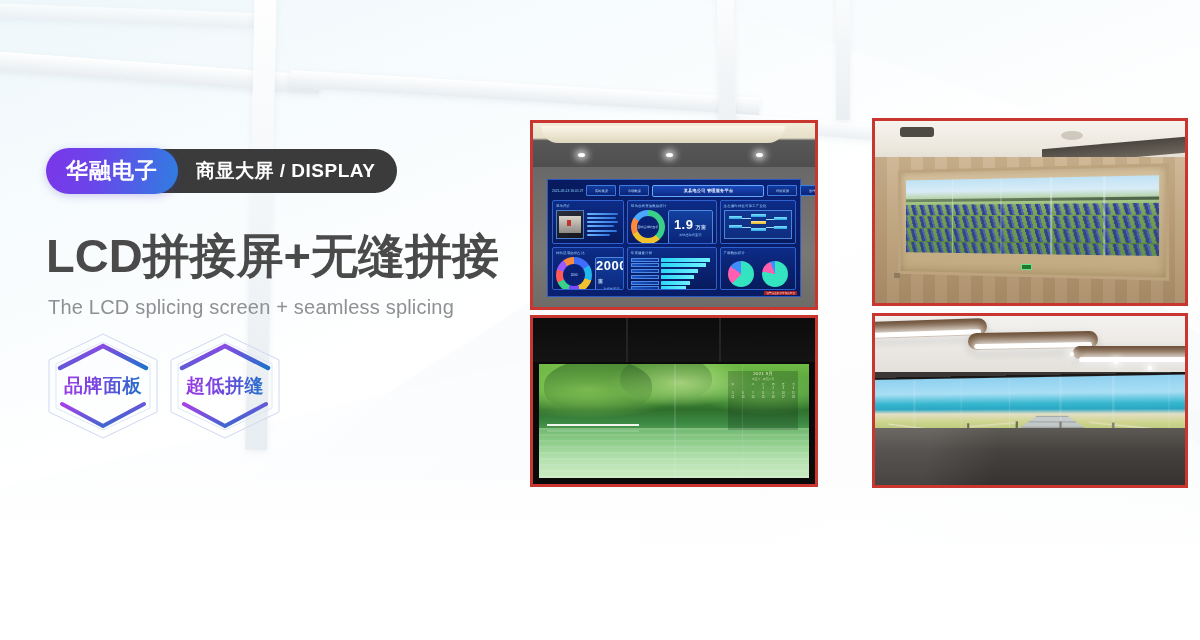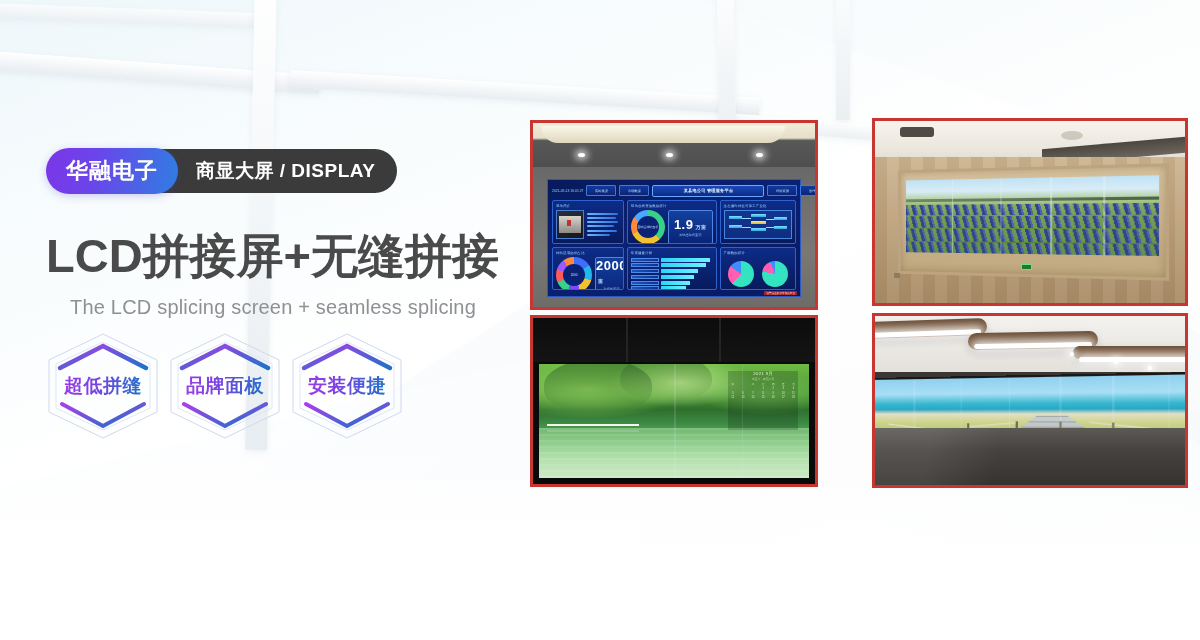--- a/index.html
+++ b/index.html
@@ -108,21 +108,20 @@
     letter-spacing:0px;
     white-space:nowrap;
     line-height:1.18;
   }
   .subhead {
     position:absolute; left:2px; top:296px;
     font-size:20px;
     color:#8e9093;
     letter-spacing:.2px;
     white-space:nowrap;
-    margin-left:22px;
   }
 
   
   .hex-row {
     position:absolute; left:44px; top:330px;
     display:flex;
     gap:4px;
   }
   .hex {
     position:relative;
@@ -379,65 +378,50 @@
 
     <div class="headline">LCD拼接屏+无缝拼接</div>
     <div class="subhead">The LCD splicing screen + seamless splicing</div>
   </div>
 
   <div class="hex-row">
 
     <div class="hex">
       <svg viewBox="0 0 118 112">
         <defs>
+          <linearGradient id="gA1" x1="0" y1="0" x2="1" y2="1">
+            <stop offset="0%" stop-color="#a93fe8"></stop>
+              <stop offset="100%" stop-color="#1f72c9"></stop>
+          </linearGradient>
+        </defs>
+        <polygon points="59,4 113,30 113,82 59,108 5,82 5,30" fill="none" stroke="#cfd8ef" stroke-width="1"></polygon>
+        <polygon points="59,12 106,34 106,78 59,100 12,78 12,34" fill="none" stroke="#dfe6f5" stroke-width="1"></polygon>
+        <polyline points="16,38 59,16 102,38" fill="none" stroke="url(#gA1)" stroke-width="4.5" stroke-linecap="round"></polyline>
+        <polyline points="18,74 59,96 100,74" fill="none" stroke="url(#gA1)" stroke-width="4" stroke-linecap="round"></polyline>
+      </svg>
+      <span class="hex-label">品牌面板</span>
+    </div>
+
+    <div class="hex">
+      <svg viewBox="0 0 118 112">
+        <defs>
           <linearGradient id="gA0" x1="0" y1="0" x2="1" y2="1">
             <stop offset="0%" stop-color="#a93fe8"></stop>
               <stop offset="100%" stop-color="#1f72c9"></stop>
           </linearGradient>
         </defs>
         <polygon points="59,4 113,30 113,82 59,108 5,82 5,30" fill="none" stroke="#cfd8ef" stroke-width="1"></polygon>
         <polygon points="59,12 106,34 106,78 59,100 12,78 12,34" fill="none" stroke="#dfe6f5" stroke-width="1"></polygon>
         <polyline points="16,38 59,16 102,38" fill="none" stroke="url(#gA0)" stroke-width="4.5" stroke-linecap="round"></polyline>
         <polyline points="18,74 59,96 100,74" fill="none" stroke="url(#gA0)" stroke-width="4" stroke-linecap="round"></polyline>
       </svg>
       <span class="hex-label">超低拼缝</span>
     </div>
 
-    <div class="hex">
-      <svg viewBox="0 0 118 112">
-        <defs>
-          <linearGradient id="gA1" x1="0" y1="0" x2="1" y2="1">
-            <stop offset="0%" stop-color="#a93fe8"></stop>
-              <stop offset="100%" stop-color="#1f72c9"></stop>
-          </linearGradient>
-        </defs>
-        <polygon points="59,4 113,30 113,82 59,108 5,82 5,30" fill="none" stroke="#cfd8ef" stroke-width="1"></polygon>
-        <polygon points="59,12 106,34 106,78 59,100 12,78 12,34" fill="none" stroke="#dfe6f5" stroke-width="1"></polygon>
-        <polyline points="16,38 59,16 102,38" fill="none" stroke="url(#gA1)" stroke-width="4.5" stroke-linecap="round"></polyline>
-        <polyline points="18,74 59,96 100,74" fill="none" stroke="url(#gA1)" stroke-width="4" stroke-linecap="round"></polyline>
-      </svg>
-      <span class="hex-label">品牌面板</span>
-    </div>
-
-
-    <div class="hex">
-      <svg viewBox="0 0 118 112">
-        <defs>
-          <linearGradient id="gA3" x1="0" y1="0" x2="1" y2="1">
-            <stop offset="0%" stop-color="#a93fe8"></stop>
-              <stop offset="100%" stop-color="#1f72c9"></stop>
-          </linearGradient>
-        </defs>
-        <polygon points="59,4 113,30 113,82 59,108 5,82 5,30" fill="none" stroke="#cfd8ef" stroke-width="1"></polygon>
-        <polygon points="59,12 106,34 106,78 59,100 12,78 12,34" fill="none" stroke="#dfe6f5" stroke-width="1"></polygon>
-        <polyline points="16,38 59,16 102,38" fill="none" stroke="url(#gA3)" stroke-width="4.5" stroke-linecap="round"></polyline>
-        <polyline points="18,74 59,96 100,74" fill="none" stroke="url(#gA3)" stroke-width="4" stroke-linecap="round"></polyline>
-      </svg>
-      <span class="hex-label">安装便捷</span>
-    </div>
+
   </div>
 
   <div class="photo ph-tl">
     <div class="inner room-tl">
       <div class="ceiling-tl">
         <div class="cove-tl"></div>
       </div>
       <div class="dl" style="left:16%;"></div>
       <div class="dl" style="left:47%;"></div>
       <div class="dl" style="left:79%;"></div>

